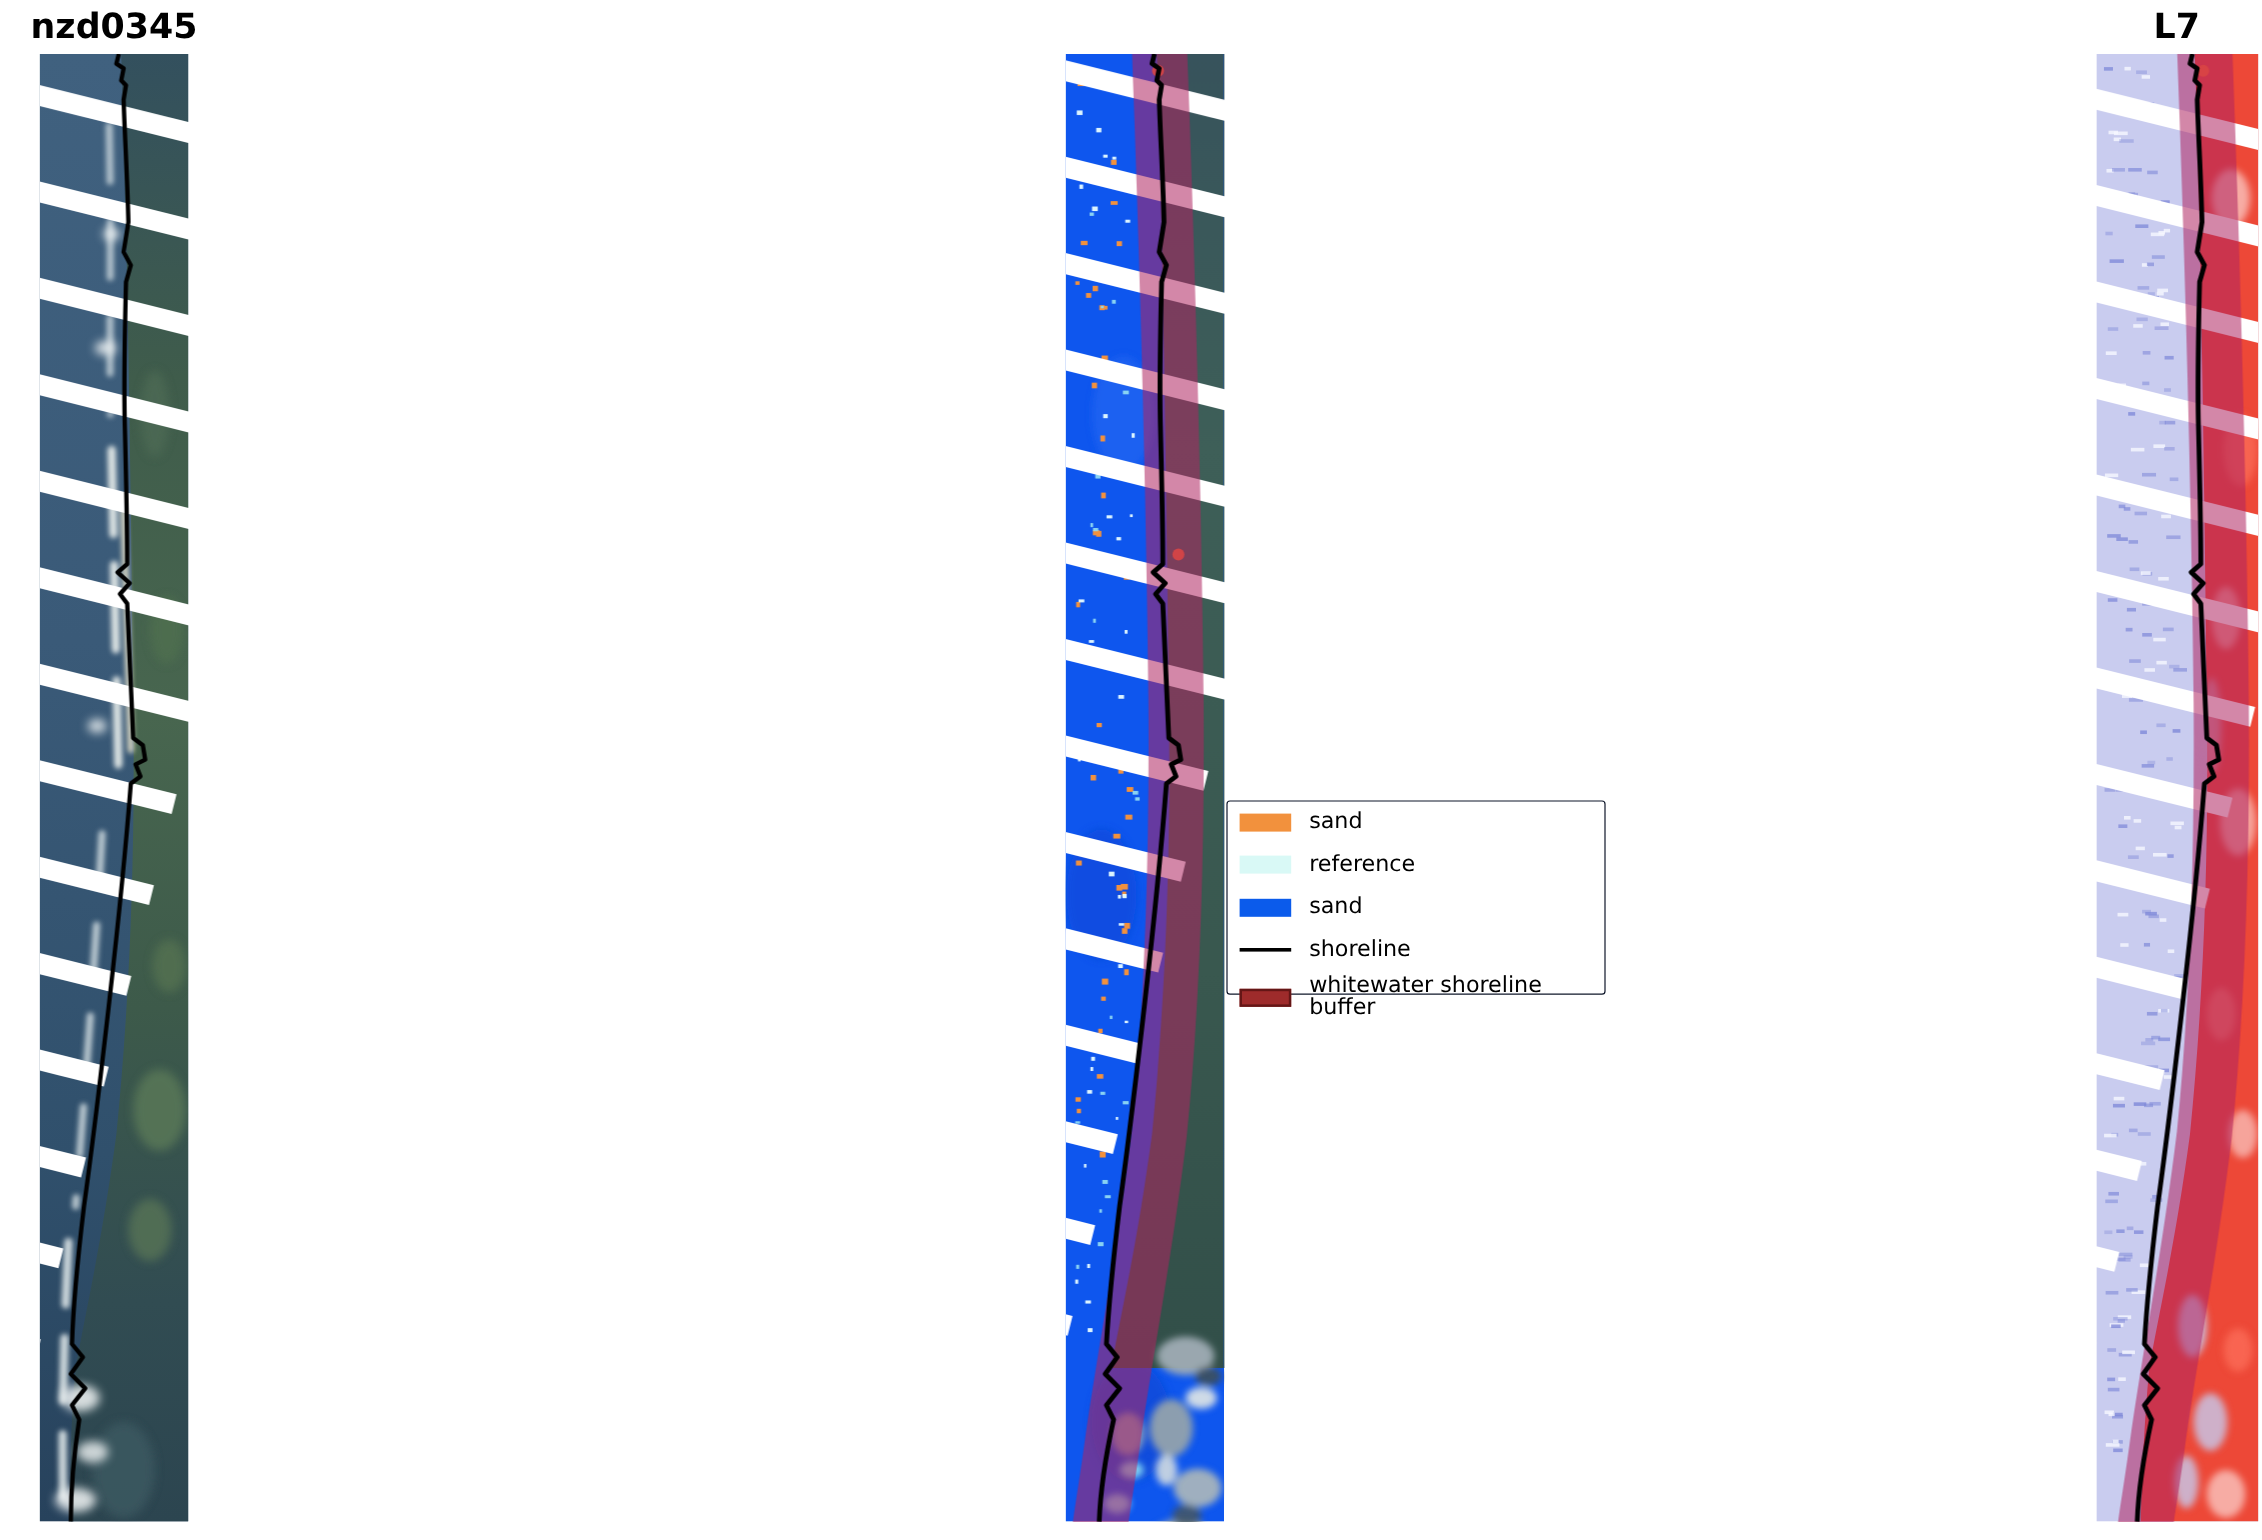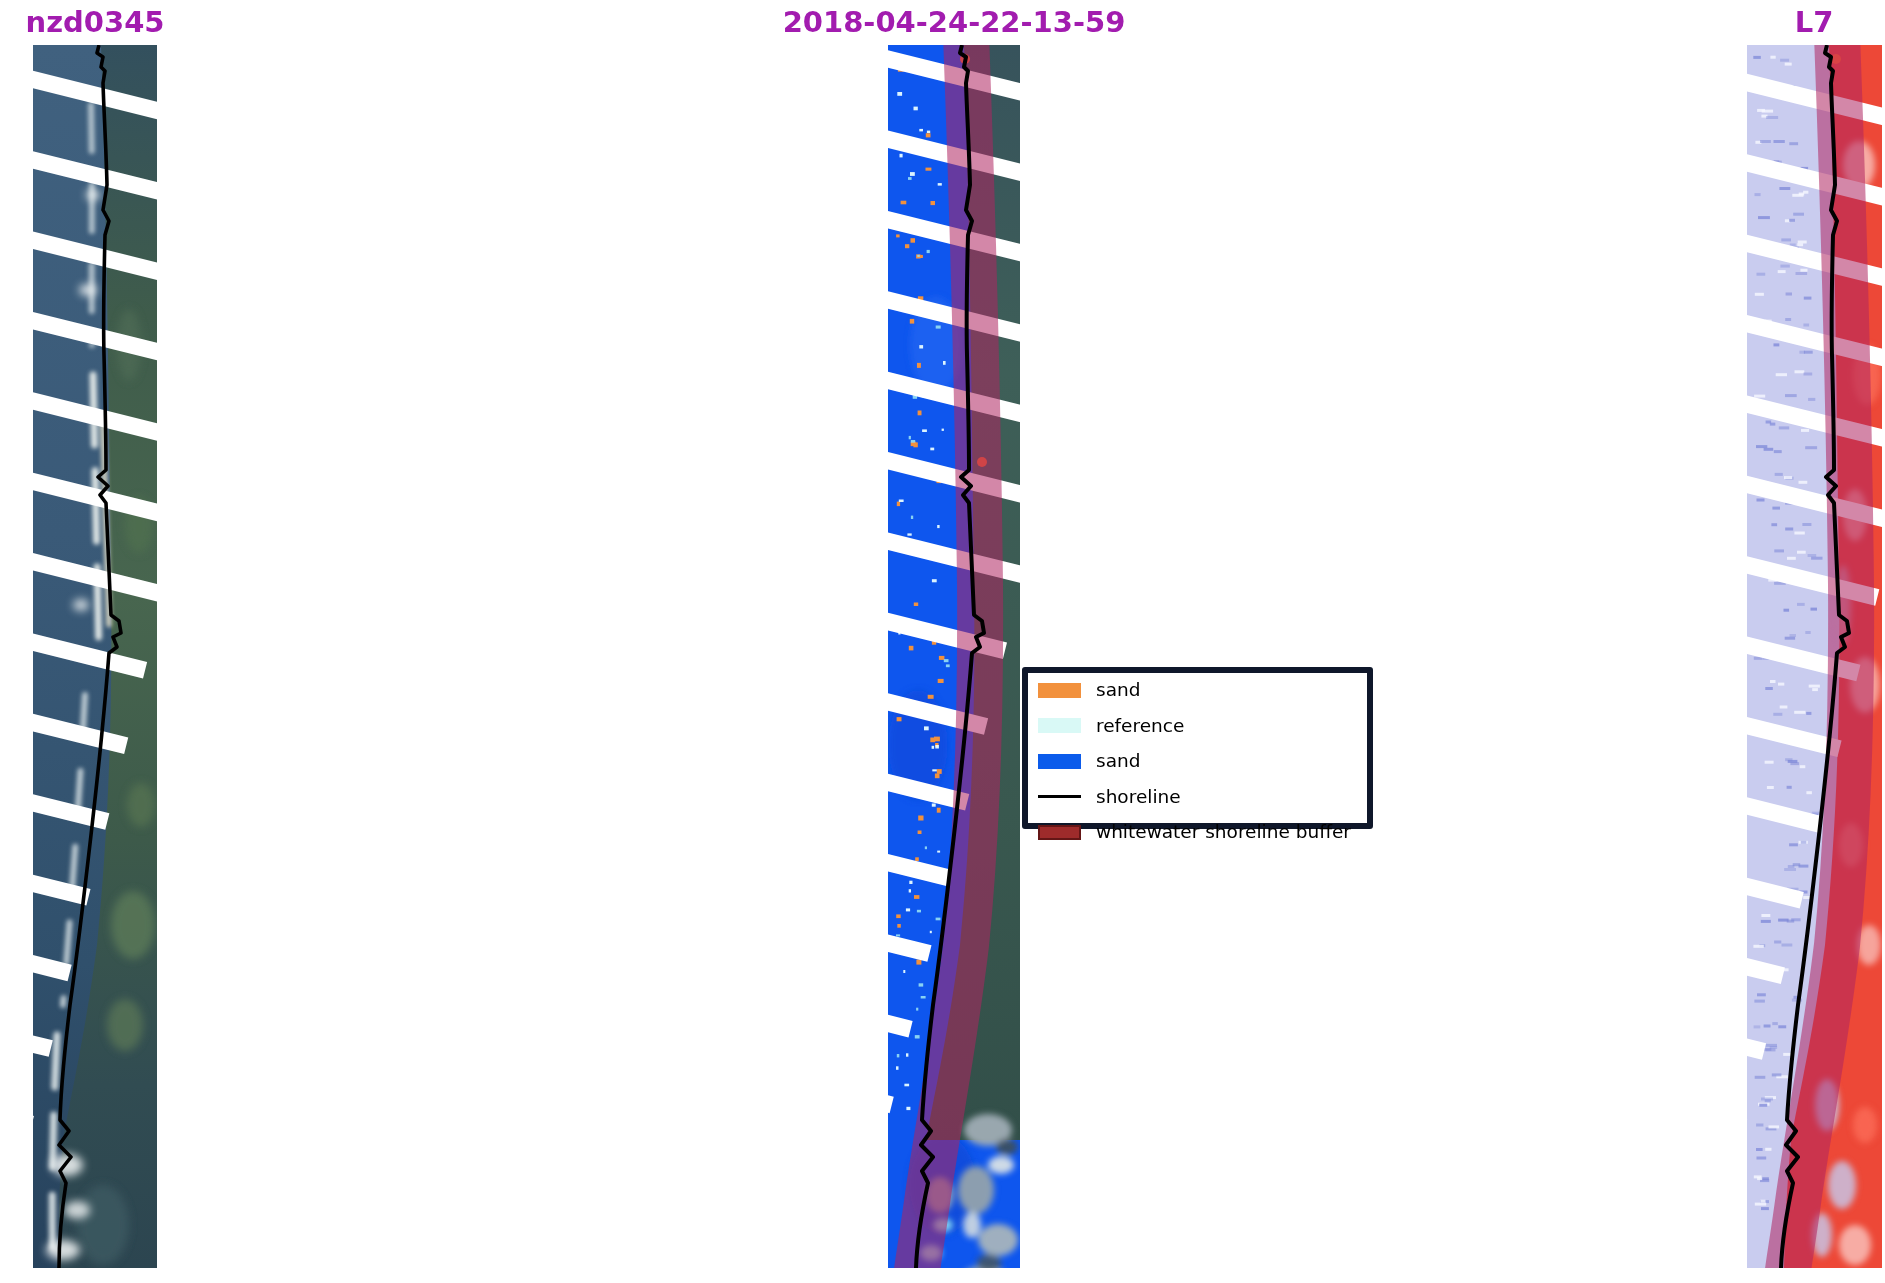--- a/index.html
+++ b/index.html
@@ -1,36 +1,35 @@
 <!DOCTYPE html>
 <html><head>
 <meta charset="utf-8">
 <style>
   html,body{margin:0;padding:0;background:#ffffff;}
   .figure{position:relative;width:1885px;height:1283px;background:#ffffff;
           font-family:"DejaVu Sans","Liberation Sans",sans-serif;overflow:hidden;}
   .panel-title{position:absolute;top:5px;transform:translateX(-50%);
-               font-weight:bold;font-size:29px;color:#a21caf;white-space:nowrap;}
+               font-weight:bold;font-size:29px;color:#000000;white-space:nowrap;}
   .panel{position:absolute;top:45px;}
   .panel svg{display:block;}
-  .legend{position:absolute;left:1022px;top:667px;width:351px;height:162px;
-          box-sizing:border-box;background:#fff;border:6px solid #0f172a;border-radius:3px;
+  .legend{position:absolute;left:1022px;top:667px;width:316px;height:162px;
+          box-sizing:border-box;background:#fff;border:1px solid #0f172a;border-radius:3px;
           padding:8px 10px;display:flex;flex-direction:column;justify-content:space-between;gap:17px;}
   .legend-row{display:flex;align-items:center;height:26px;}
   .swatch{width:43px;height:15px;flex:0 0 43px;box-sizing:border-box;}
   .swatch.line{height:3px;}
   .legend-label{margin-left:15px;font-size:18.5px;color:#000;line-height:1;}
 </style>
 </head>
 <body>
 
 <div class="figure">
 
   <div class="panel-title" style="left:95px">nzd0345</div>
-  <div class="panel-title" style="left:954px">2018-04-24-22-13-59</div>
   <div class="panel-title" style="left:1814px">L7</div>
 
   <div class="panel" style="left:33px">
     <svg width="124" height="1223" viewBox="0 0 124 1223">
       <defs>
         <linearGradient id="ocean1" x1="0" y1="0" x2="0" y2="1">
           <stop offset="0%" stop-color="#40617F"></stop>
             <stop offset="40%" stop-color="#3A5A78"></stop>
           <stop offset="75%" stop-color="#30506C"></stop>
             <stop offset="100%" stop-color="#27425C"></stop>

